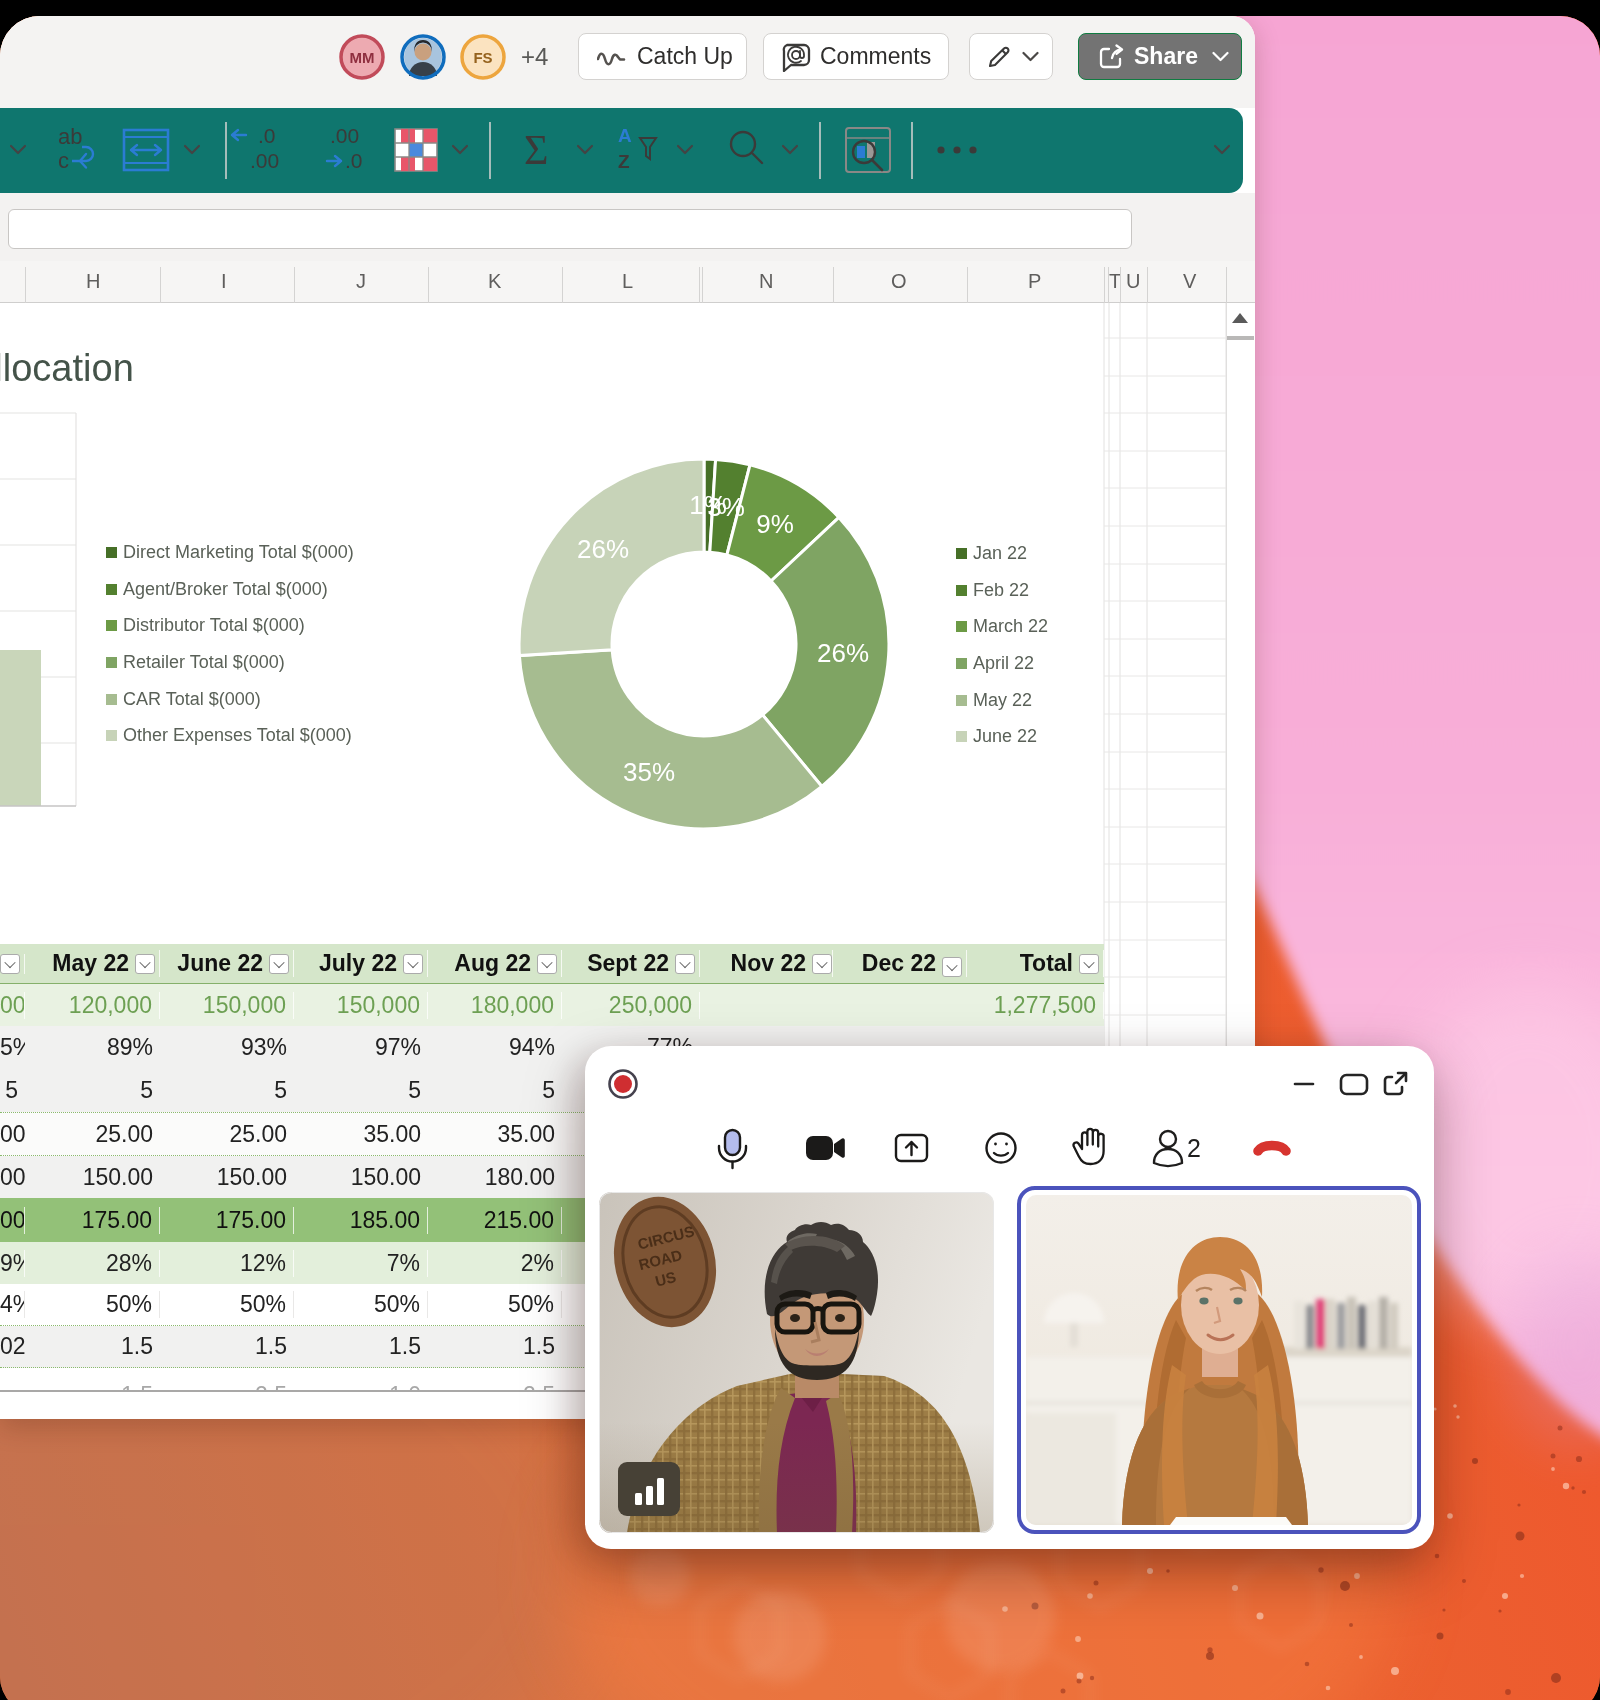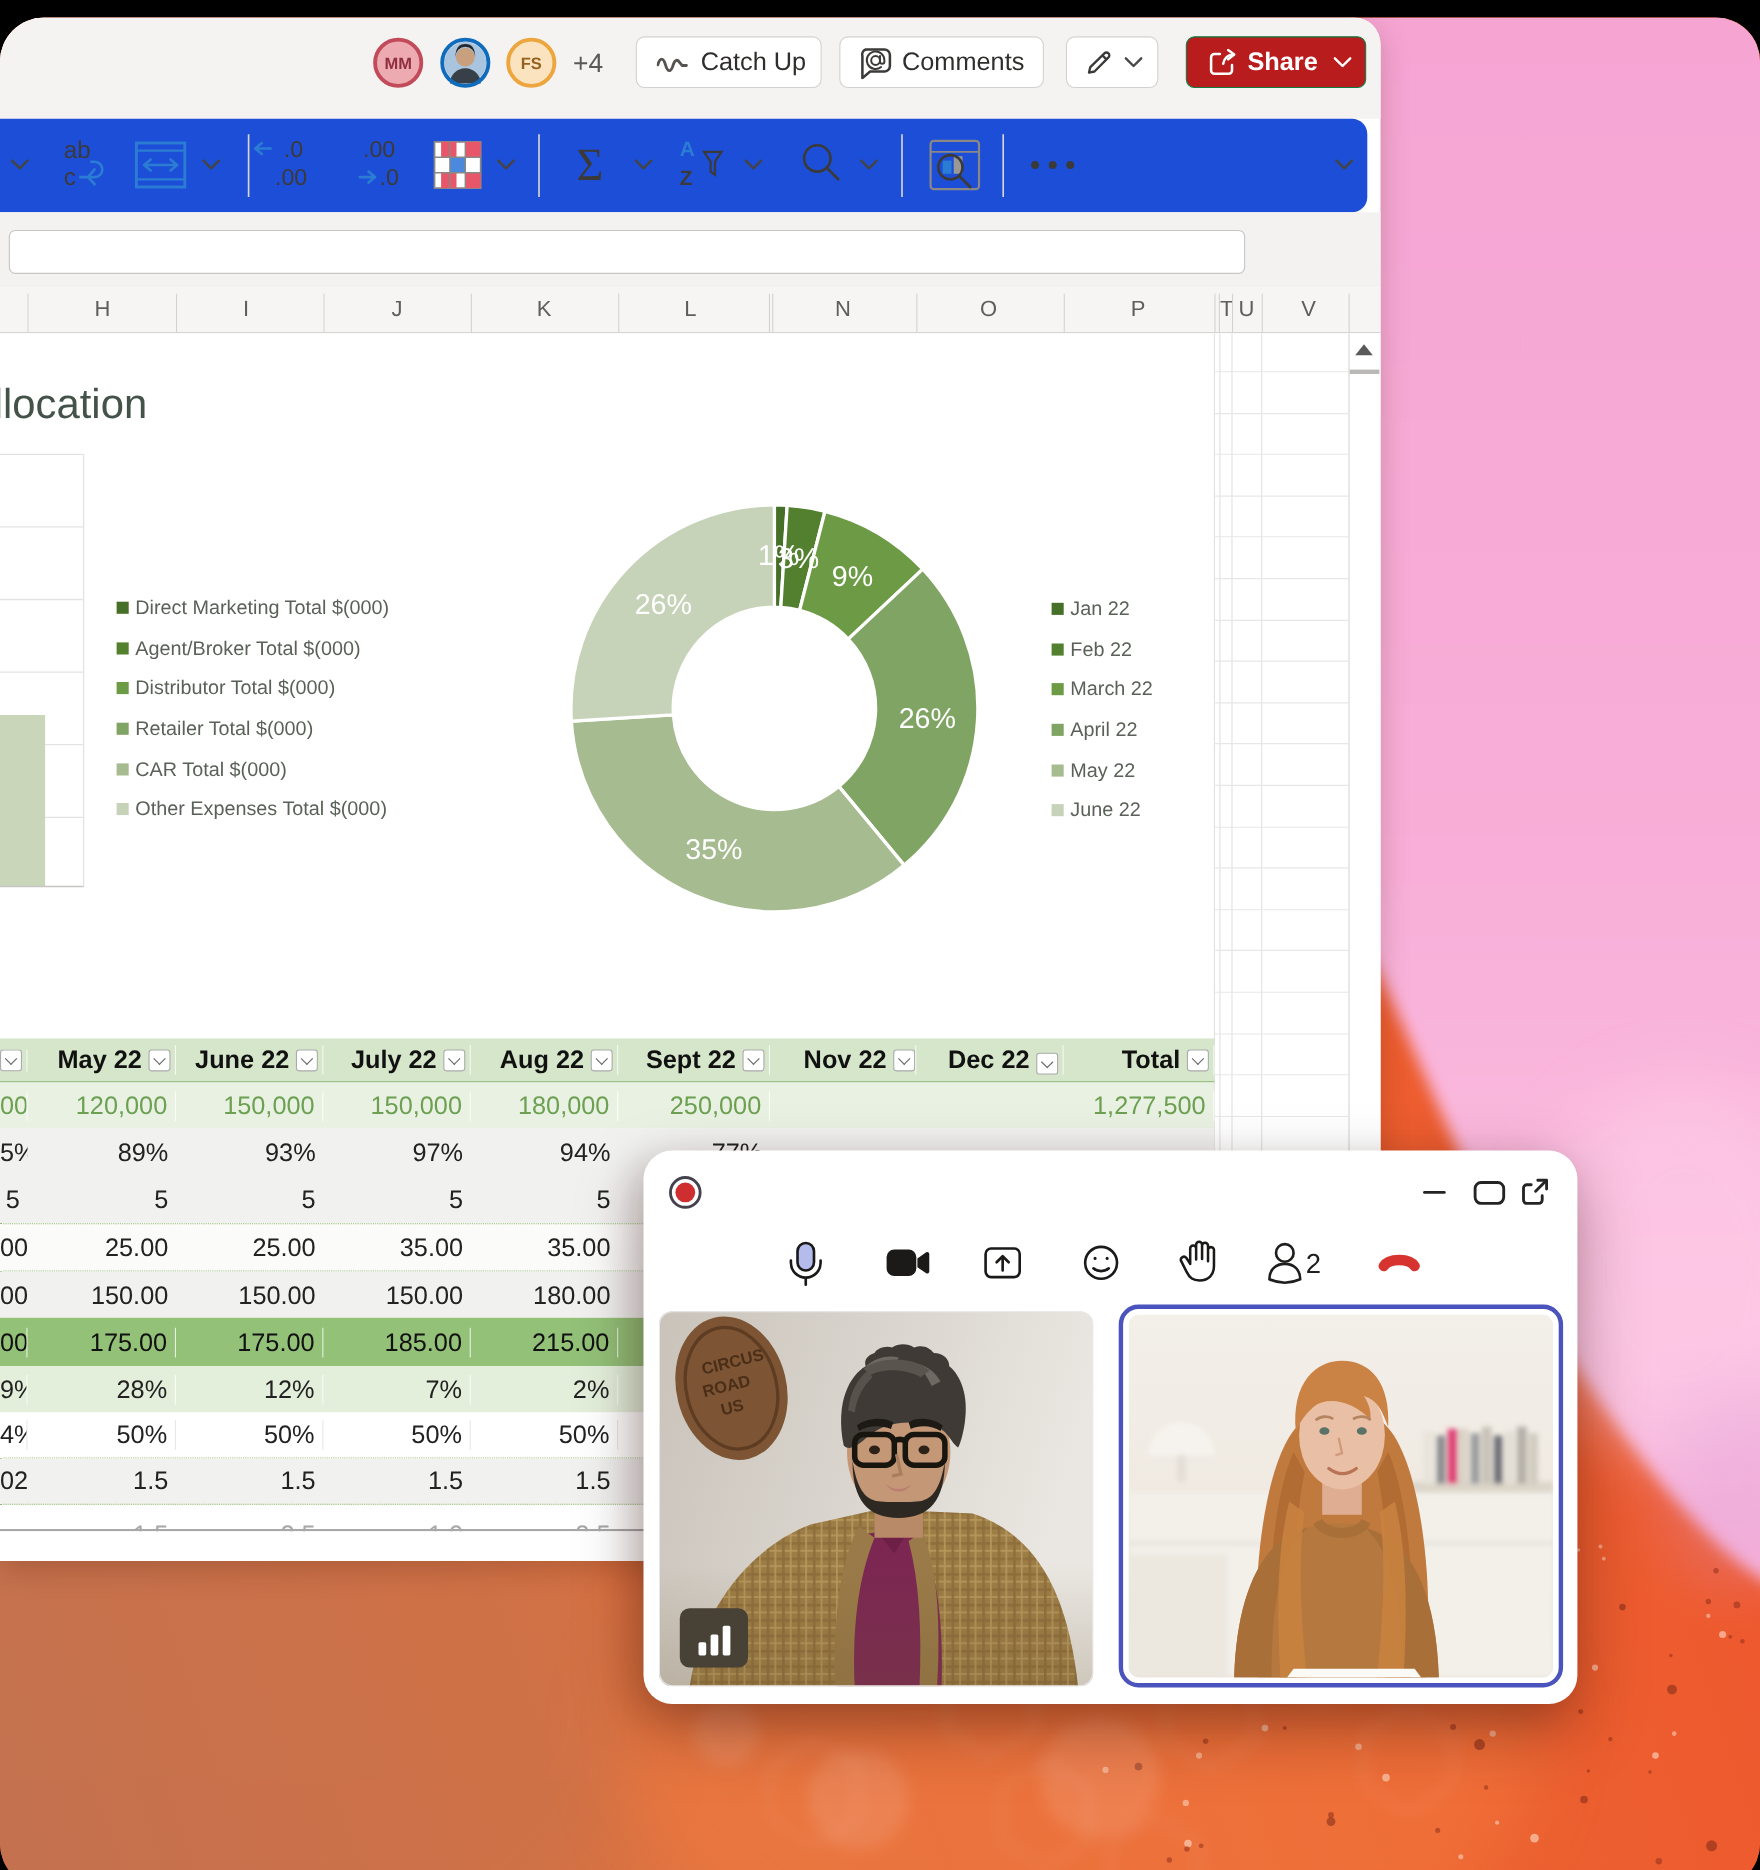--- a/index.html
+++ b/index.html
@@ -3,21 +3,21 @@
 <meta charset="utf-8">
 <style>
   * { margin:0; padding:0; box-sizing:border-box; }
   html,body { width:1600px; height:1700px; background:#000; overflow:hidden; }
   body { font-family:"Liberation Sans", sans-serif; }
   .stage { position:absolute; left:0; top:16px; width:1600px; height:1700px; border-radius:40px; overflow:hidden; background:#e96a36; }
   .abs { position:absolute; }
   
   .xl { position:absolute; left:0; top:0; width:1255px; height:1403px; background:#fff; border-radius:0 24px 10px 0; box-shadow:0 8px 26px rgba(70,25,8,.22); }
   .xl-top { position:absolute; left:0; top:0; width:100%; height:92px; background:#f4f3f2; border-radius:0 24px 0 0; }
-  .xl-ribbon { position:absolute; left:0; top:92px; width:1243px; height:85px; background:#1d4ed8; border-radius:0 14px 14px 0; }
+  .xl-ribbon { position:absolute; left:0; top:92px; width:1243px; height:85px; background:#0f766e; border-radius:0 14px 14px 0; }
   .xl-formula-strip { position:absolute; left:0; top:177px; width:100%; height:68px; background:#f3f2f1; }
   .xl-formula { position:absolute; left:8px; top:193px; width:1124px; height:40px; background:#fff; border:1.5px solid #c8c6c4; border-radius:6px; }
   .xl-colhead { position:absolute; left:0; top:245px; width:1255px; height:42px; background:#f6f5f4; border-bottom:1px solid #cfcecd; }
   .colletter { position:absolute; top:9px; font-size:20px; color:#5f5e5d; }
   .coltick { position:absolute; top:6px; width:1px; height:36px; background:#d4d3d2; }
   .sheet { position:absolute; left:0; top:287px; width:1255px; height:1089px; background:#fff; overflow:hidden; }
   .btnrow1 { position:absolute; top:17px; height:47px; background:#fff; border:1px solid #d4d2d0; border-radius:8px; display:flex; align-items:center; color:#2f2e2d; font-size:23px; }
   
   .trow { position:absolute; left:0; width:1104px; display:grid; grid-template-columns:25px 135px 134px 134px 134px 138px 133px 134px 137px; }
   .trow > div { text-align:right; padding-right:7px; font-size:23px; align-self:center; white-space:nowrap; overflow:hidden; }
@@ -190,21 +190,21 @@
       <div class="btnrow1" style="left:969px;width:84px;">
         <svg style="margin-left:16px" width="26" height="26" viewBox="0 0 26 26">
           <path d="M4,22 l1.2,-5 L18,4.5 a2.6,2.6 0 0 1 3.7,0 a2.6,2.6 0 0 1 0,3.7 L9,21 l-5,1 z" fill="none" stroke="#3b3a39" stroke-width="2.1" stroke-linejoin="round"></path>
           <path d="M16.2,6.3 l3.7,3.7" stroke="#3b3a39" stroke-width="2.1"></path>
         </svg>
         <svg style="margin-left:10px" width="17" height="11" viewBox="0 0 17 11">
             <path d="M1.5,2 l7,7 7,-7" fill="none" stroke="#4a4846" stroke-width="2.2" stroke-linecap="round" stroke-linejoin="round"></path>
           </svg>
       </div>
 
-      <div class="btnrow1" style="left:1078px;width:164px;background:#b91c1c;border-color:#0f7c41;color:#fff;font-weight:600;">
+      <div class="btnrow1" style="left:1078px;width:164px;background:#737373;border-color:#0f7c41;color:#fff;font-weight:600;">
         <svg style="margin:0 9px 0 19px" width="27" height="26" viewBox="0 0 27 26">
           <path d="M11,5 h-5 a3,3 0 0 0 -3,3 v12 a3,3 0 0 0 3,3 h13 a3,3 0 0 0 3,-3 v-5" fill="none" stroke="#fff" stroke-width="2.3" stroke-linecap="round"></path>
           <path d="M14,14 c1,-5 4,-8 9,-8.4" fill="none" stroke="#fff" stroke-width="2.3" stroke-linecap="round"></path>
           <path d="M18.5,1.5 l5.5,4 -5.5,4.4" fill="none" stroke="#fff" stroke-width="2.3" stroke-linecap="round" stroke-linejoin="round"></path>
         </svg>
         <span>Share</span>
         <svg style="margin-left:14px" width="17" height="11" viewBox="0 0 17 11">
             <path d="M1.5,2 l7,7 7,-7" fill="none" stroke="#fff" stroke-width="2.2" stroke-linecap="round" stroke-linejoin="round"></path>
           </svg>
       </div>

